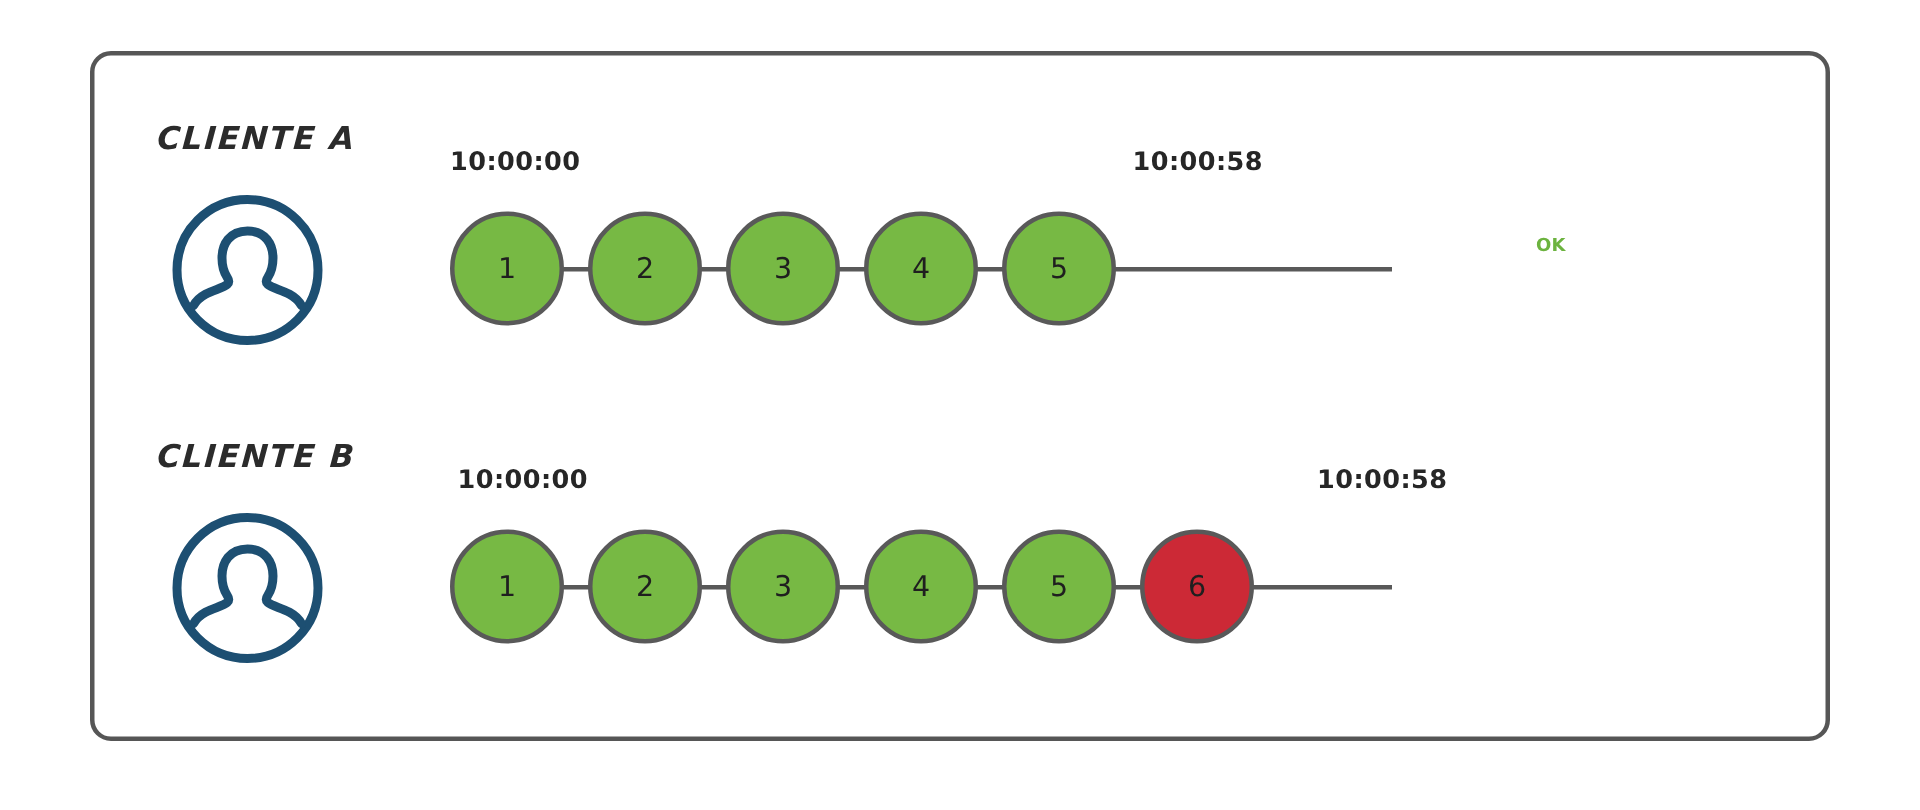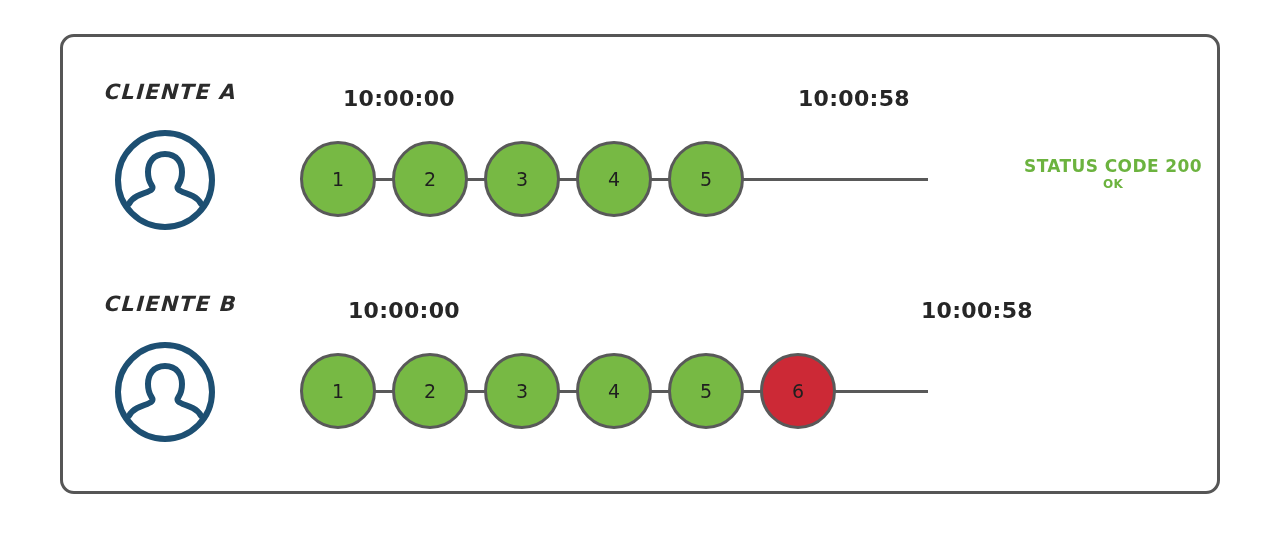--- a/index.html
+++ b/index.html
@@ -63,28 +63,27 @@
     position: absolute;
     left: 113px;
     top: 128px;
     width: 104px;
     height: 104px;
   }
 
   
   .timestamp {
     position: absolute;
-    top: 86px;
-    font-family: "DejaVu Sans", sans-serif;
-    font-size: 22px;
+    top: 98px;
+    font-family: "DejaVu Sans", sans-serif;
+    font-size: 17px;
     font-weight: bold;
     color: #262626;
     letter-spacing: 0.3px;
     white-space: nowrap;
-    margin-left: 43px;
   }
   .ts-start-a { left: 300px; }
   .ts-end-a   { left: 755px; }
   .ts-start-b { left: 305px; }
   .ts-end-b   { left: 878px; }
 
   
   .chain {
     position: absolute;
     top: 140px;
@@ -195,21 +194,20 @@
       <div class="connector"></div>
       <div class="node ok">3</div>
       <div class="connector"></div>
       <div class="node ok">4</div>
       <div class="connector"></div>
       <div class="node ok">5</div>
       <div class="tail tail-a"></div>
     </div>
 
     <div class="status status-a">
-      <span class="status-title">STATUS CODE 200</span>
       <span class="status-sub">OK</span>
     </div>
   </div>
 
   <div class="row row-b">
 
     <div class="client-label">CLIENTE B</div>
 
     <div class="avatar">
       <svg viewBox="0 0 104 104" width="104" height="104">

